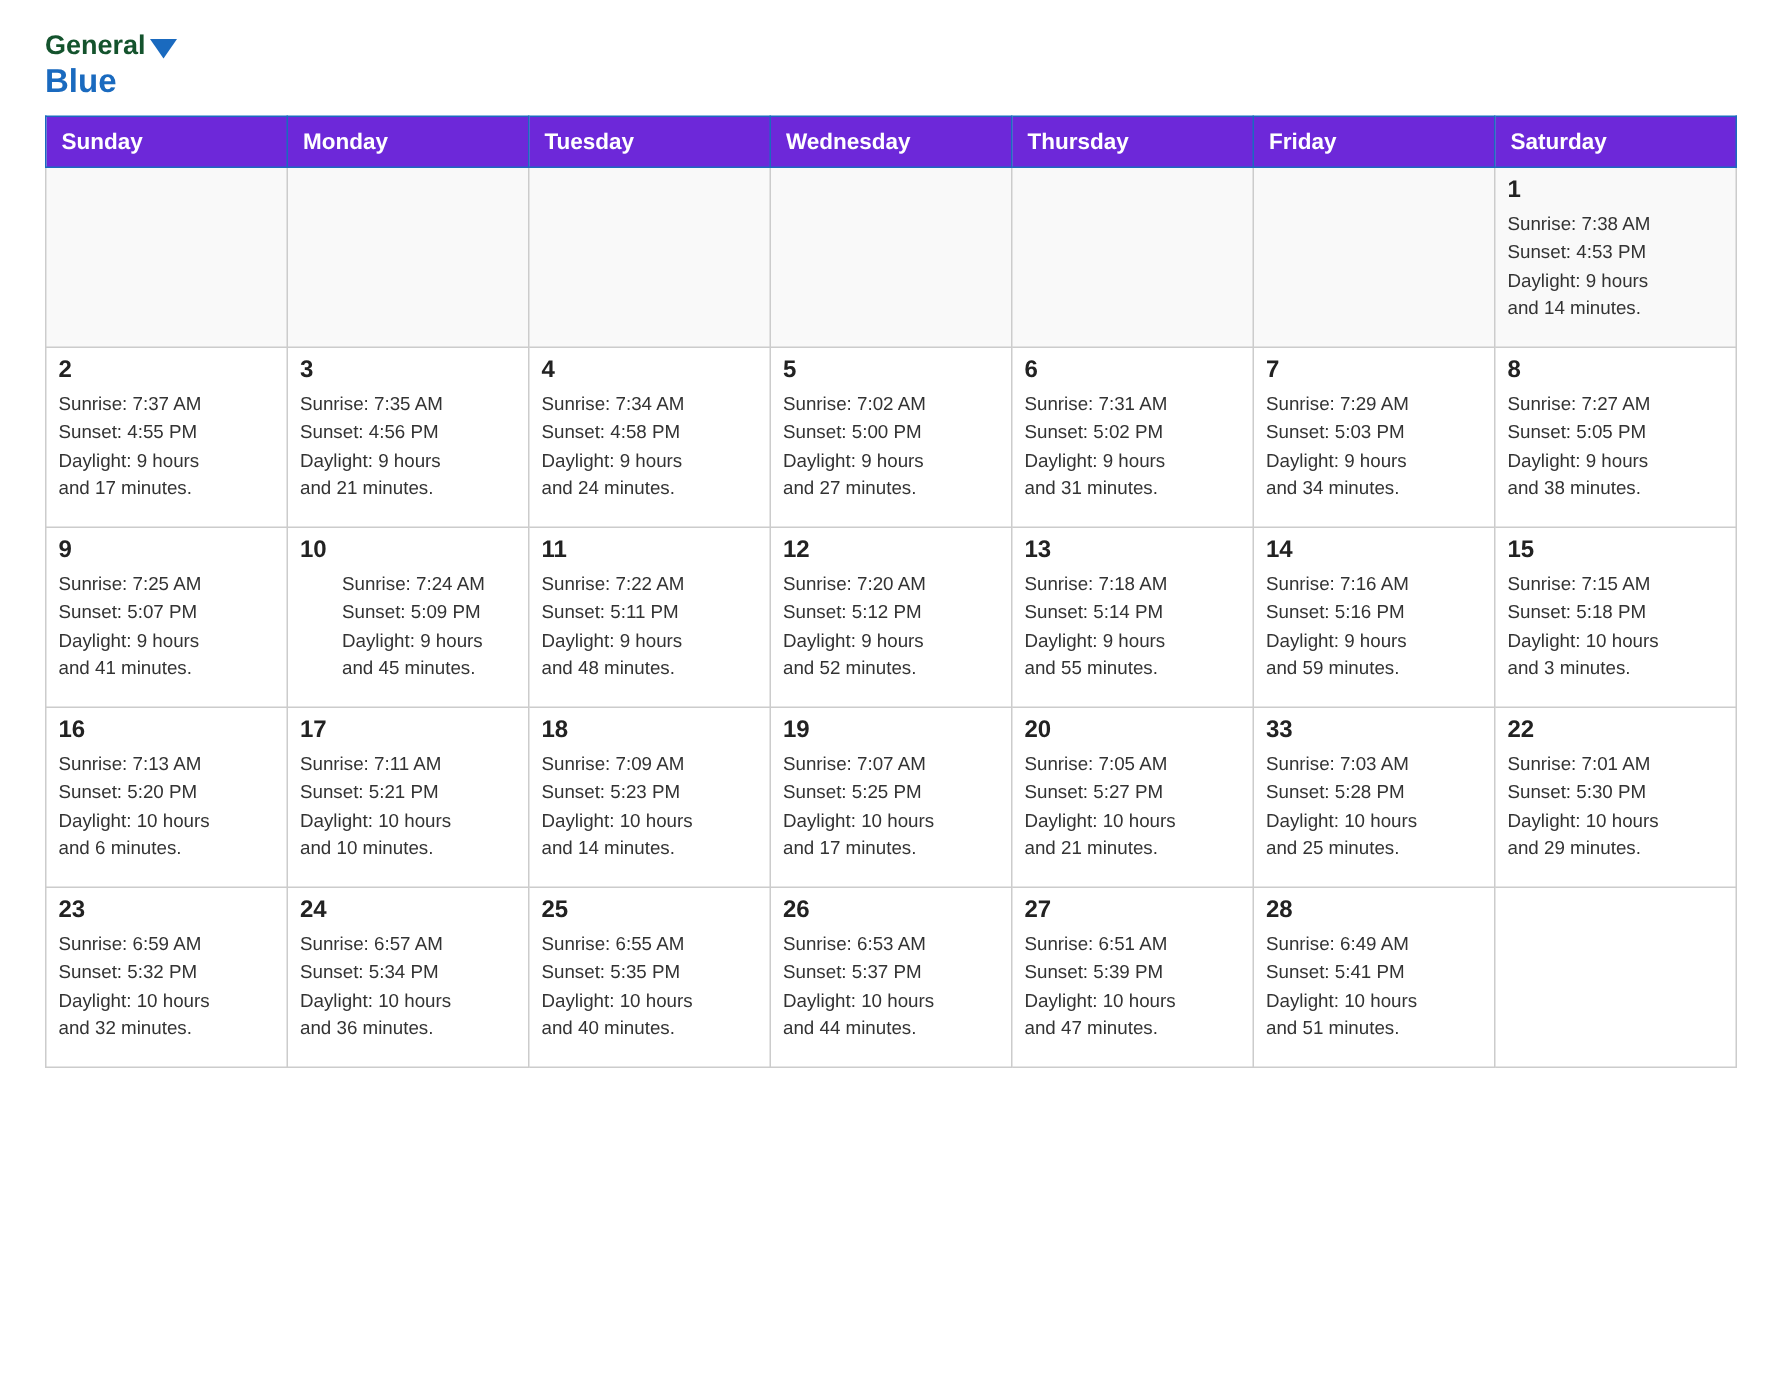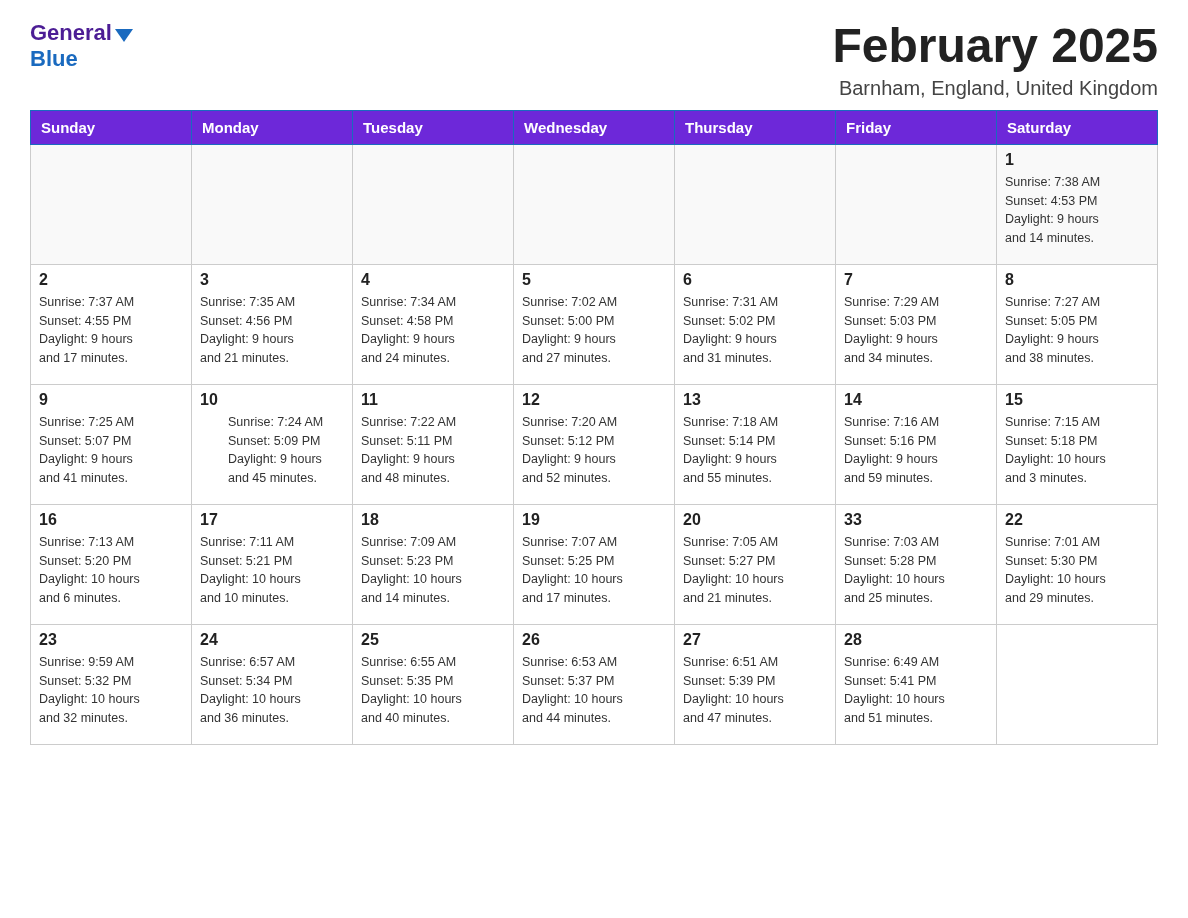--- a/index.html
+++ b/index.html
@@ -10,23 +10,23 @@
       min-height: 918px;
       padding: 20px 30px;
     }
     .header {
       display: flex;
       justify-content: space-between;
       align-items: flex-start;
       margin-bottom: 10px;
     }
     .logo-text-general {
-      font-size: 22px;
-      font-weight: bold;
-      color: #4c1d95;
+      font-size: 18px;
+      font-weight: bold;
+      color: #14532d;
     }
     .logo-text-blue {
       font-size: 22px;
       font-weight: bold;
       color: #1a6abf;
     }
     .title-area {
       text-align: right;
     }
     .month-title {
@@ -107,24 +107,20 @@
 <div class="header">
   <div class="logo-wrapper">
     <div class="logo-line1">
       <span class="logo-text-general">General</span>
       <span class="logo-triangle"></span>
     </div>
     <div>
       <span class="logo-text-blue">Blue</span>
     </div>
   </div>
-  <div class="title-area">
-    <div class="month-title">February 2025</div>
-    <div class="location">Barnham, England, United Kingdom</div>
-  </div>
 </div>
 
 <table class="calendar">
   <thead>
     <tr>
     <th>Sunday</th>
         <th>Monday</th>
         <th>Tuesday</th>
         <th>Wednesday</th>
         <th>Thursday</th>
@@ -297,21 +293,21 @@
           <div class="day-number">22</div>
           <div class="day-info" style="white-space: pre-line;">Sunrise: 7:01 AM
 Sunset: 5:30 PM
 Daylight: 10 hours
 and 29 minutes.</div>
         </td>
       </tr>
       <tr>
         <td>
           <div class="day-number">23</div>
-          <div class="day-info" style="white-space: pre-line;">Sunrise: 9:59 AM
+          <div class="day-info" style="white-space: pre-line;">Sunrise: 6:59 AM
 Sunset: 5:32 PM
 Daylight: 10 hours
 and 32 minutes.</div>
         </td>
         <td>
           <div class="day-number">24</div>
           <div class="day-info" style="white-space: pre-line;">Sunrise: 6:57 AM
 Sunset: 5:34 PM
 Daylight: 10 hours
 and 36 minutes.</div>

